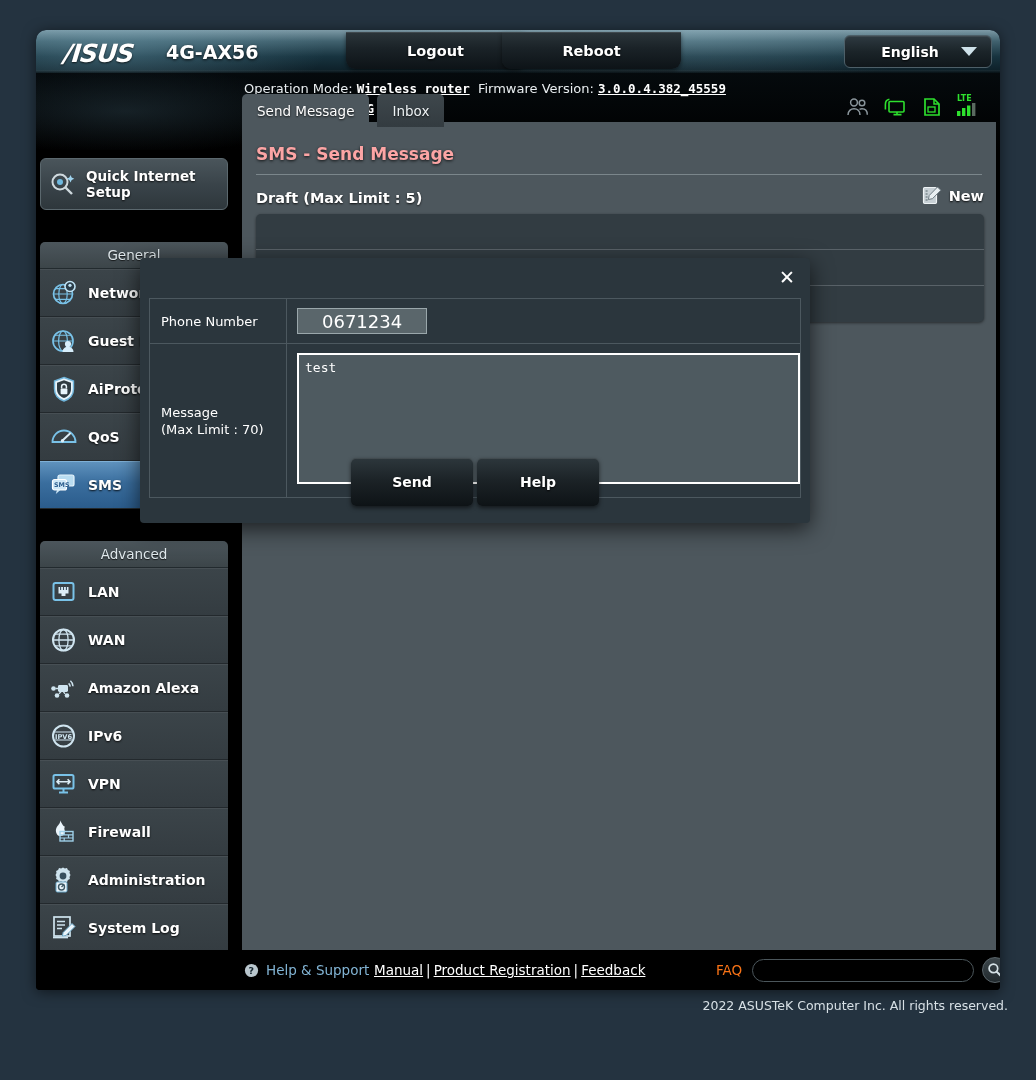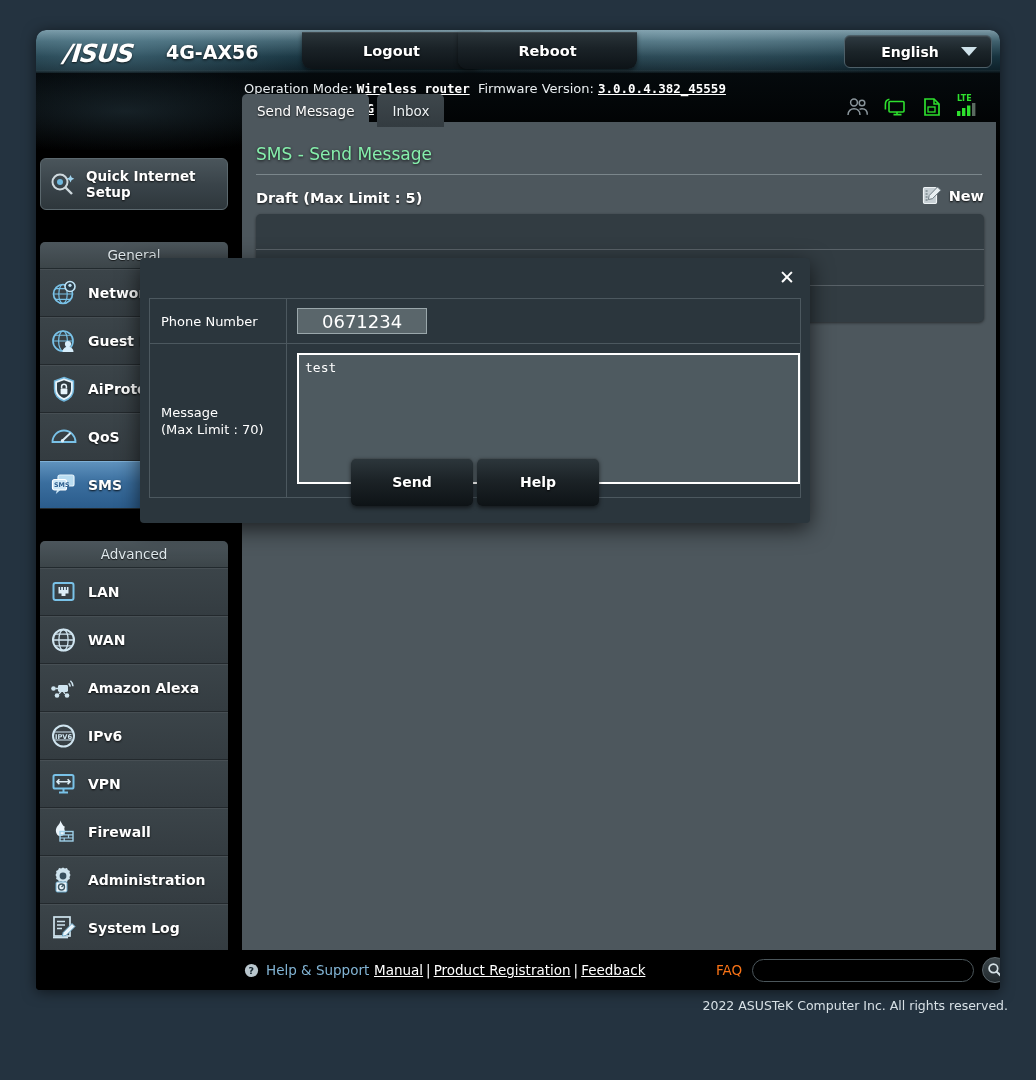--- a/index.html
+++ b/index.html
@@ -50,20 +50,21 @@
   .top-btn {
     position: absolute; top: 2px; height: 37px;
     width: 179px;
     border-radius: 0 0 9px 9px;
     background: linear-gradient(180deg, #2b353a 0%, #1a2227 45%, #0d1317 100%);
     box-shadow: inset 0 1px 0 rgba(255,255,255,.10), 0 2px 4px rgba(0,0,0,.5);
     color: #fff; font-size: 14.5px; font-weight: 700;
     display: flex; align-items: center; justify-content: center;
     text-shadow: 0 1px 2px rgba(0,0,0,.9);
     cursor: pointer;
+    margin-left: 44px;
   }
   .top-btn.logout { left: 266px; }
   .top-btn.reboot { left: 422px; }
 
   .lang-select {
     position: absolute; right: 8px; top: 5px;
     width: 148px; height: 33px;
     border-radius: 6px;
     background: linear-gradient(180deg, #2e3a41 0%, #1b2429 50%, #10171b 100%);
     border: 1px solid #4d5f68;
@@ -174,21 +175,21 @@
     font-size: 13.5px; color: #eef3f5;
     border-radius: 5px 5px 0 0;
     cursor: pointer;
     text-shadow: 0 1px 2px rgba(0,0,0,.8);
   }
   .tab.active { background: #4d575d; color: #ffffff; }
   .tab.inactive { background: linear-gradient(180deg, #3e474c 0%, #333b40 100%); }
 
   .panel-title {
     position: absolute; left: 14px; top: 22px;
-    font-size: 17px; font-weight: 400; color: #86efac;
+    font-size: 17px; font-weight: 700; color: #fca5a5;
     text-shadow: 0 1px 3px rgba(0,0,0,.8);
   }
   .title-rule {
     position: absolute; left: 14px; right: 14px; top: 52px;
     height: 1px; background: #7b868b;
   }
   .draft-label {
     position: absolute; left: 14px; top: 68px;
     font-size: 14.5px; font-weight: 700; color: #ffffff;
     text-shadow: 0 1px 2px rgba(0,0,0,.8);

